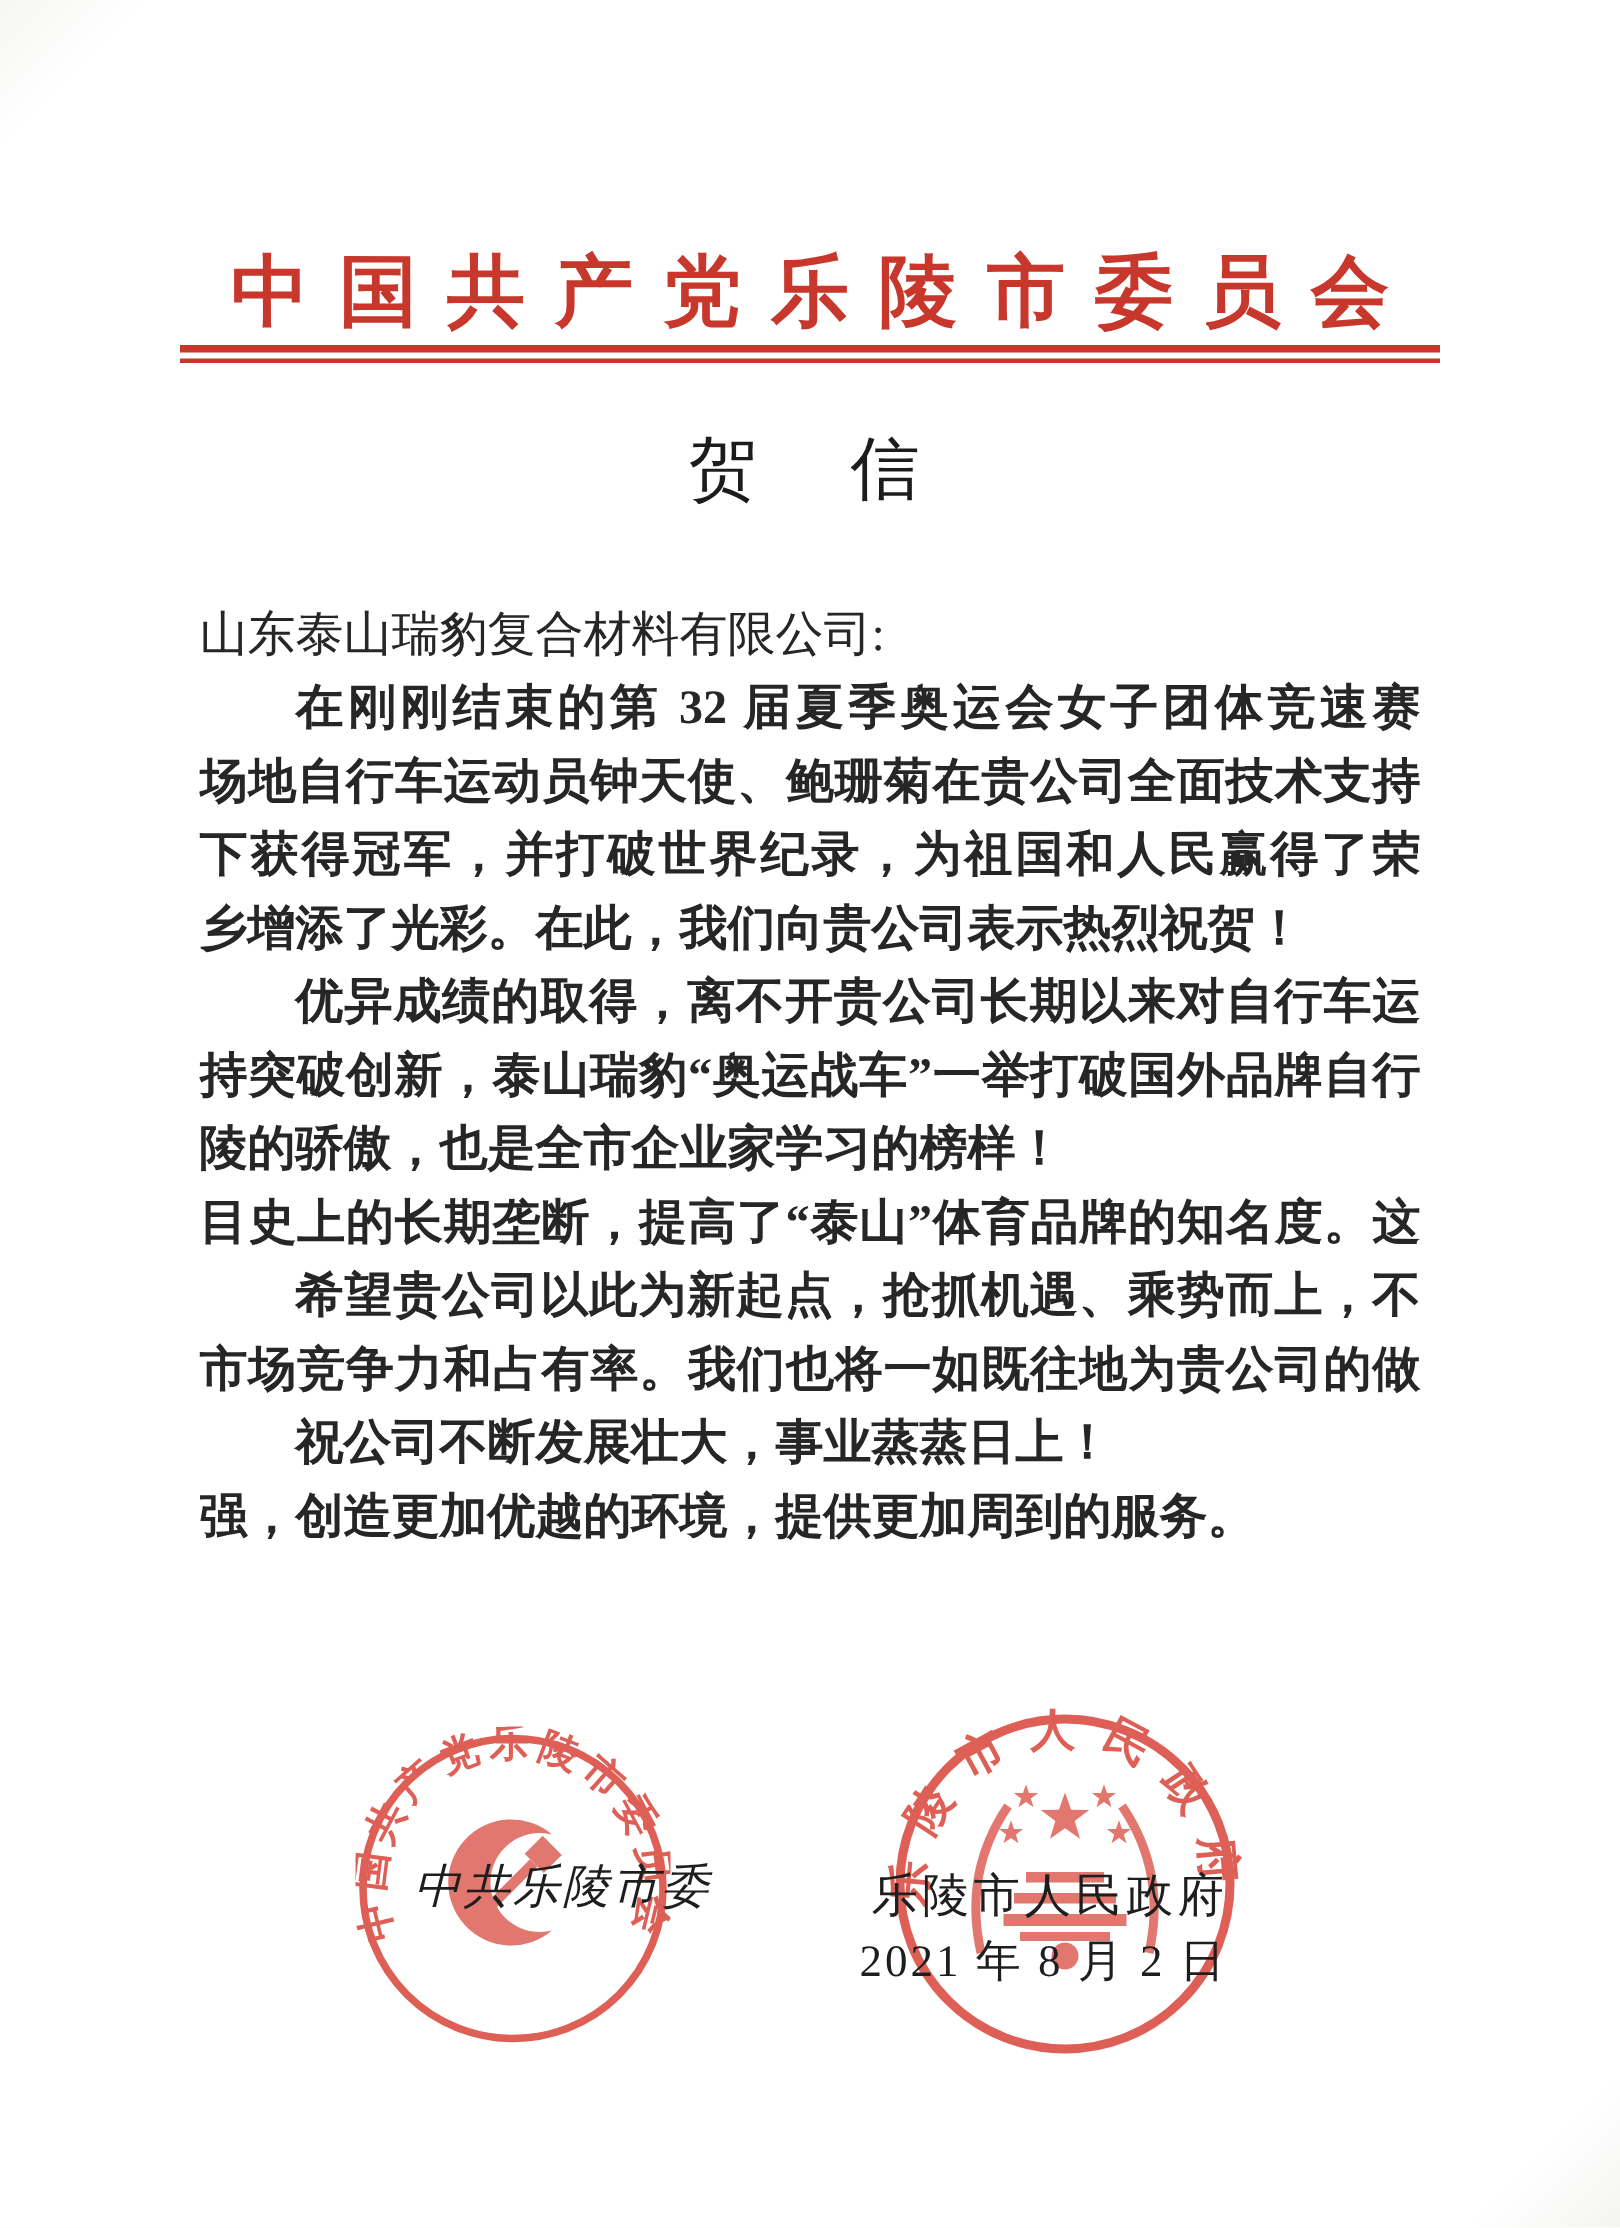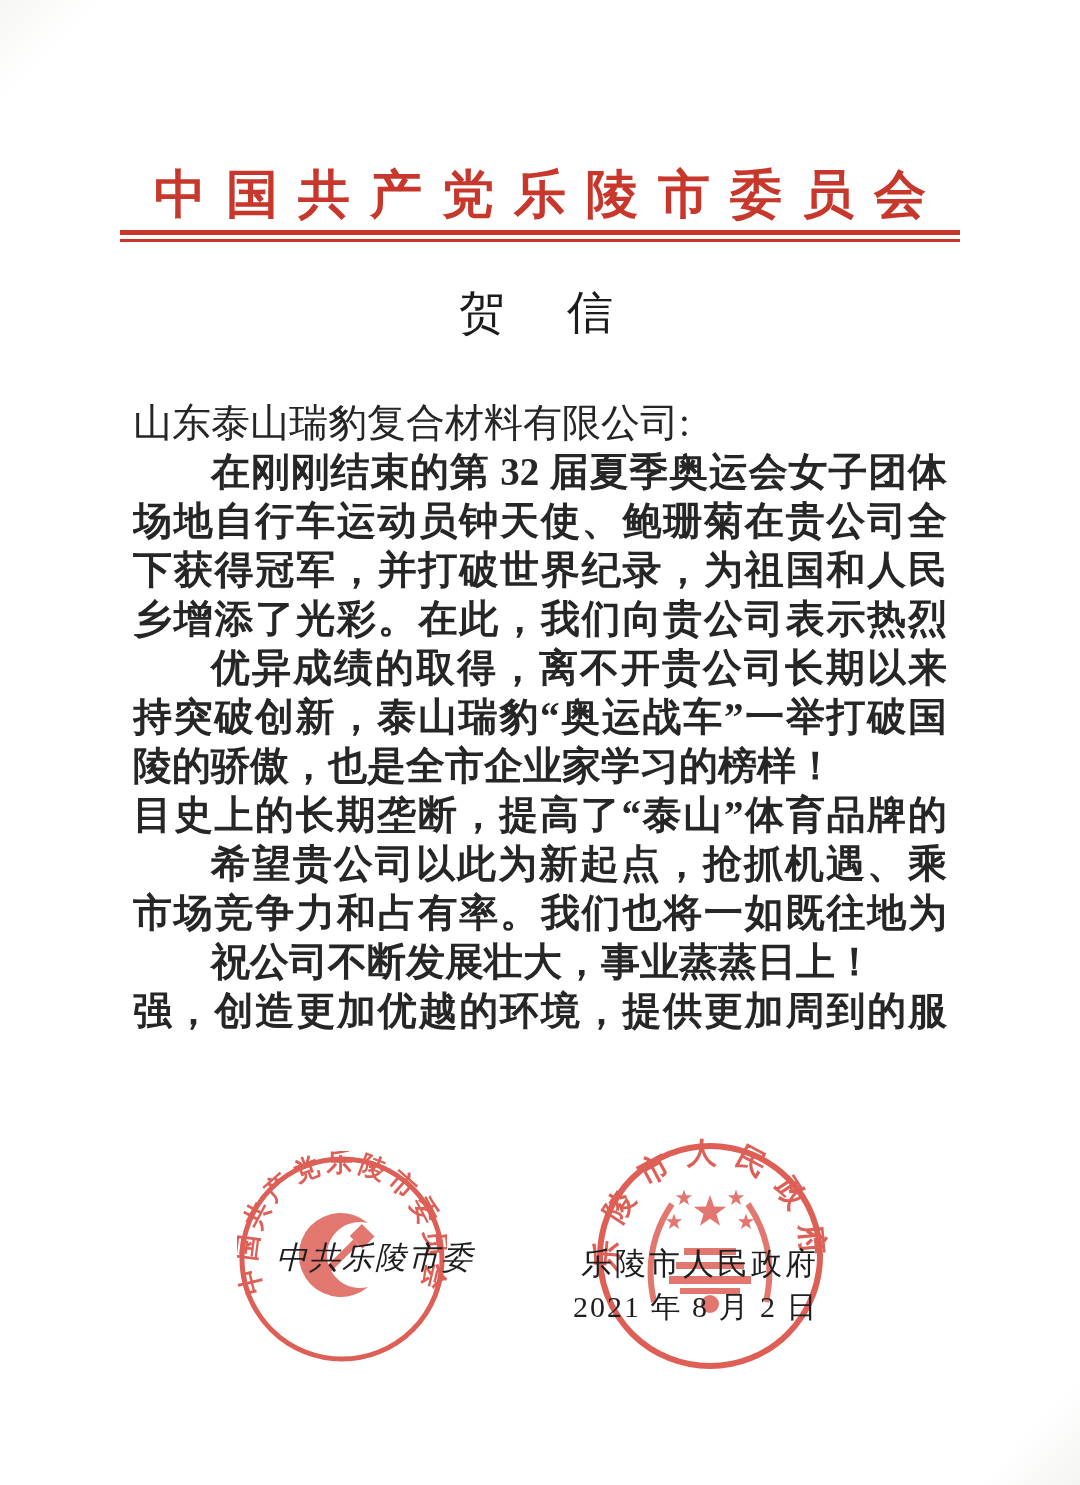--- a/index.html
+++ b/index.html
@@ -23,21 +23,21 @@
     position:absolute;top:230px;left:120px;width:840px;height:4px;
     border-top:5px solid #c8372b;border-bottom:3px solid #c8372b;
   }
   .letter-title{
     position:absolute;top:282px;left:0;width:1080px;
     text-align:center;font-size:46px;font-weight:normal;color:#1c1c1c;
     letter-spacing:8px;white-space:nowrap;
   }
   .body-block{
     position:absolute;top:398px;left:133px;width:814px;
-    font-size:39px;line-height:49px;color:#262626;
+    font-size:32px;line-height:49px;color:#262626;
   }
   .salutation{text-align:left;}
   .line{
     text-align:justify;text-align-last:justify;
     height:49px;overflow:hidden;font-weight:bold;
   }
   .line.first{text-indent:2em;}
   .line.last{text-align-last:left;}
   .seal{position:absolute;z-index:1;opacity:0.88;}
   .sig{

